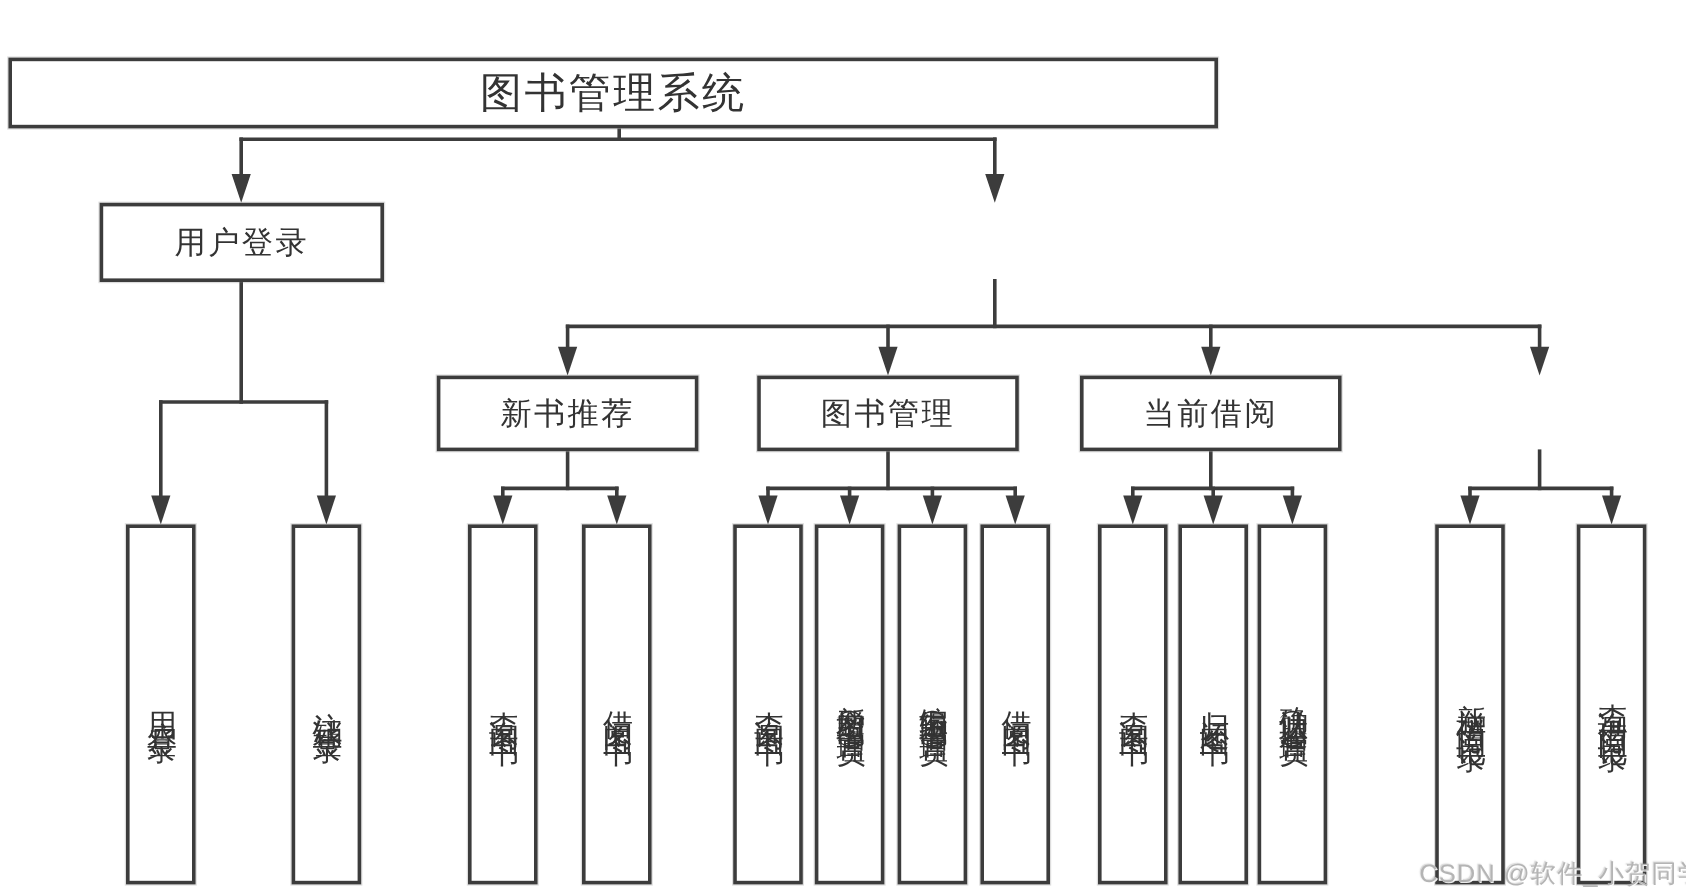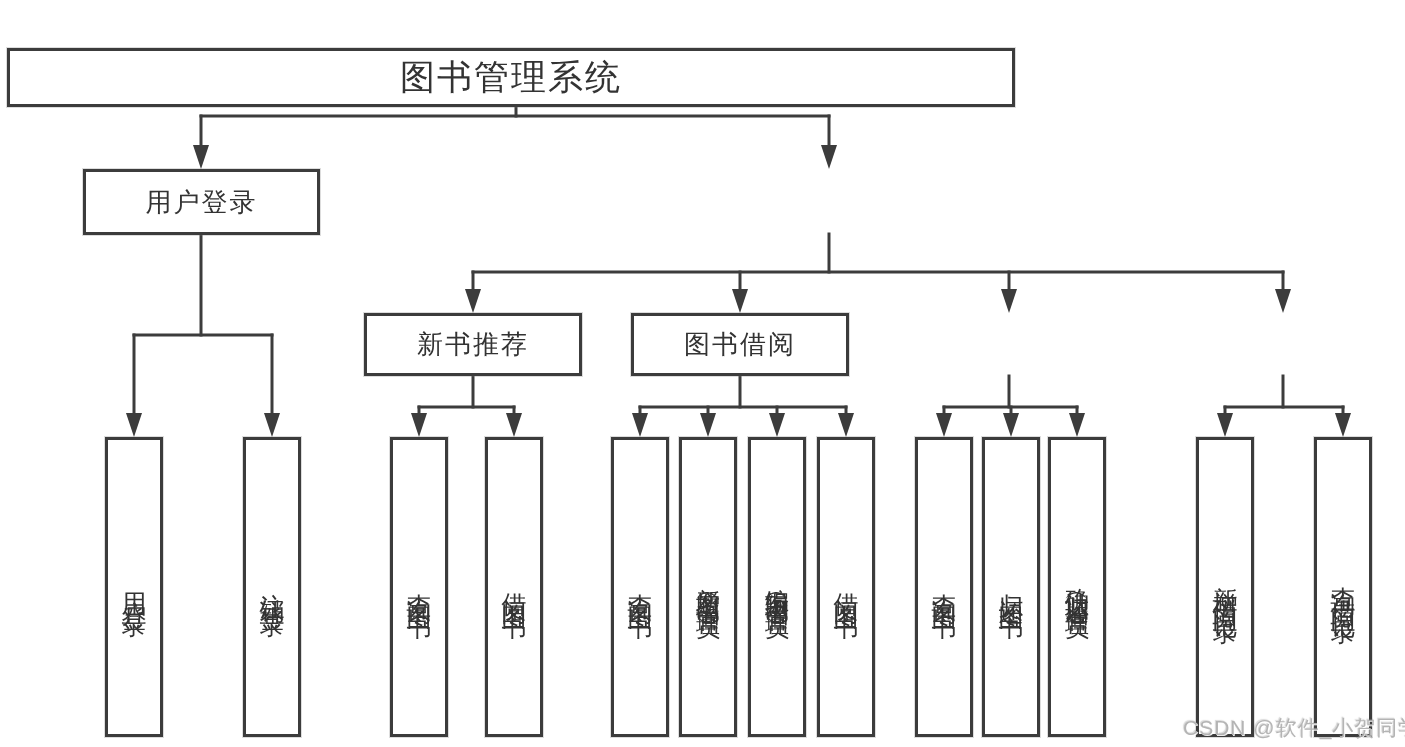--- a/index.html
+++ b/index.html
@@ -148,21 +148,24 @@
   </div>
 
   <div class="node l1a">
     <span class="lbl">用户登录</span>
   </div>
 
   <div class="node l2 l2a">
     <span class="lbl">新书推荐</span>
   </div>
   <div class="node l2 l2b">
-    <span class="lbl">图书借阅</span>
+    <span class="lbl">图书管理</span>
+  </div>
+  <div class="node l2 l2c">
+    <span class="lbl">当前借阅</span>
   </div>
 
   <div class="node leaf lf1">
     <span class="vtxt">用户登录</span>
   </div>
   <div class="node leaf lf2">
     <span class="vtxt">注销登录</span>
   </div>
 
   <div class="node leaf lf3">

